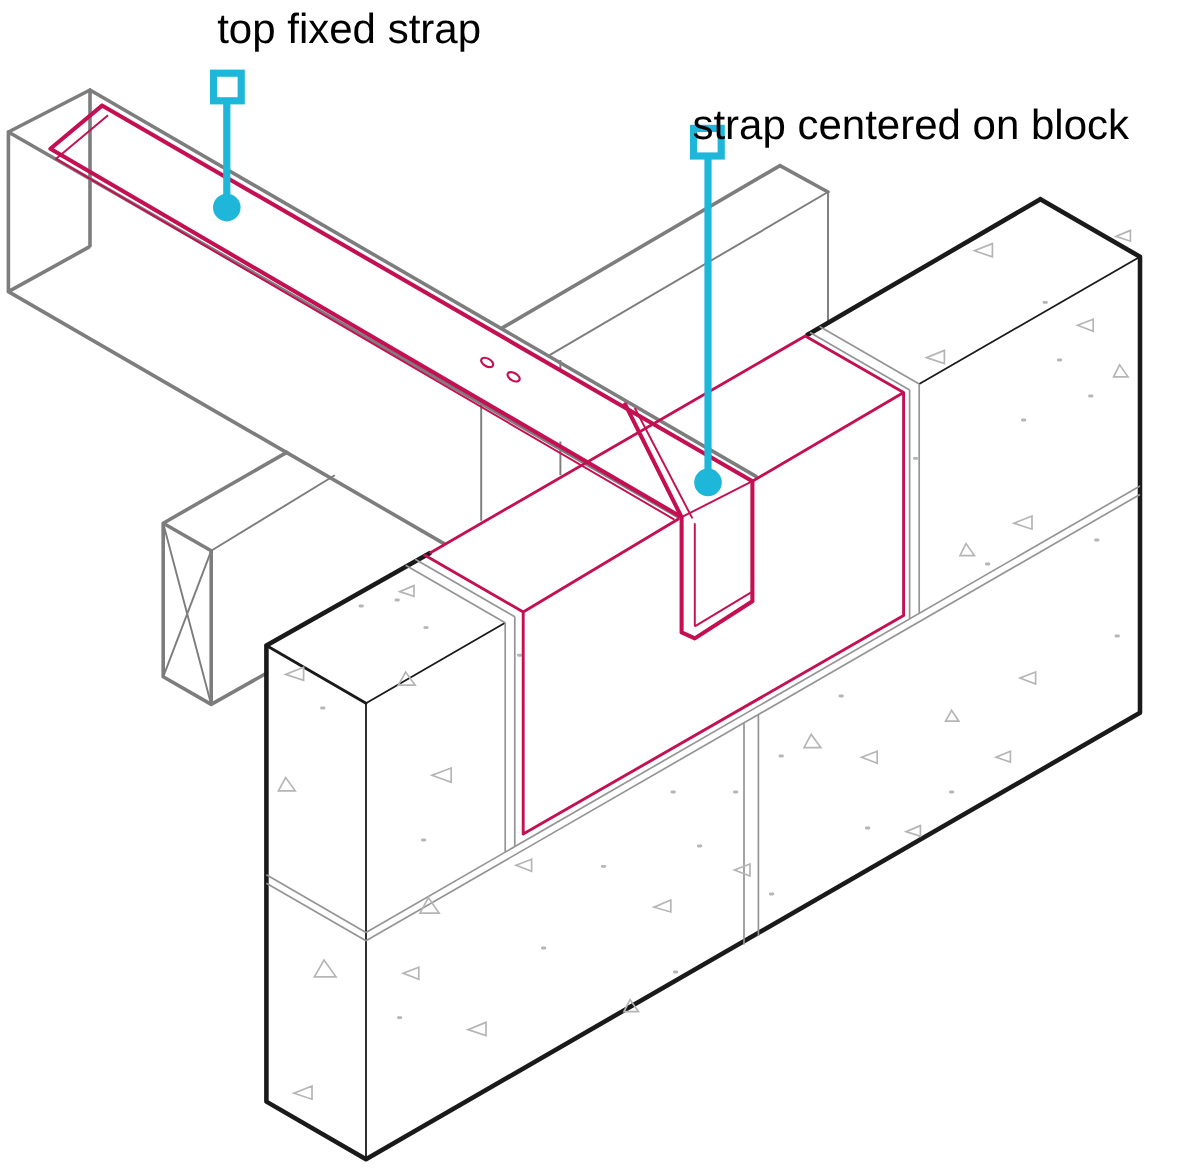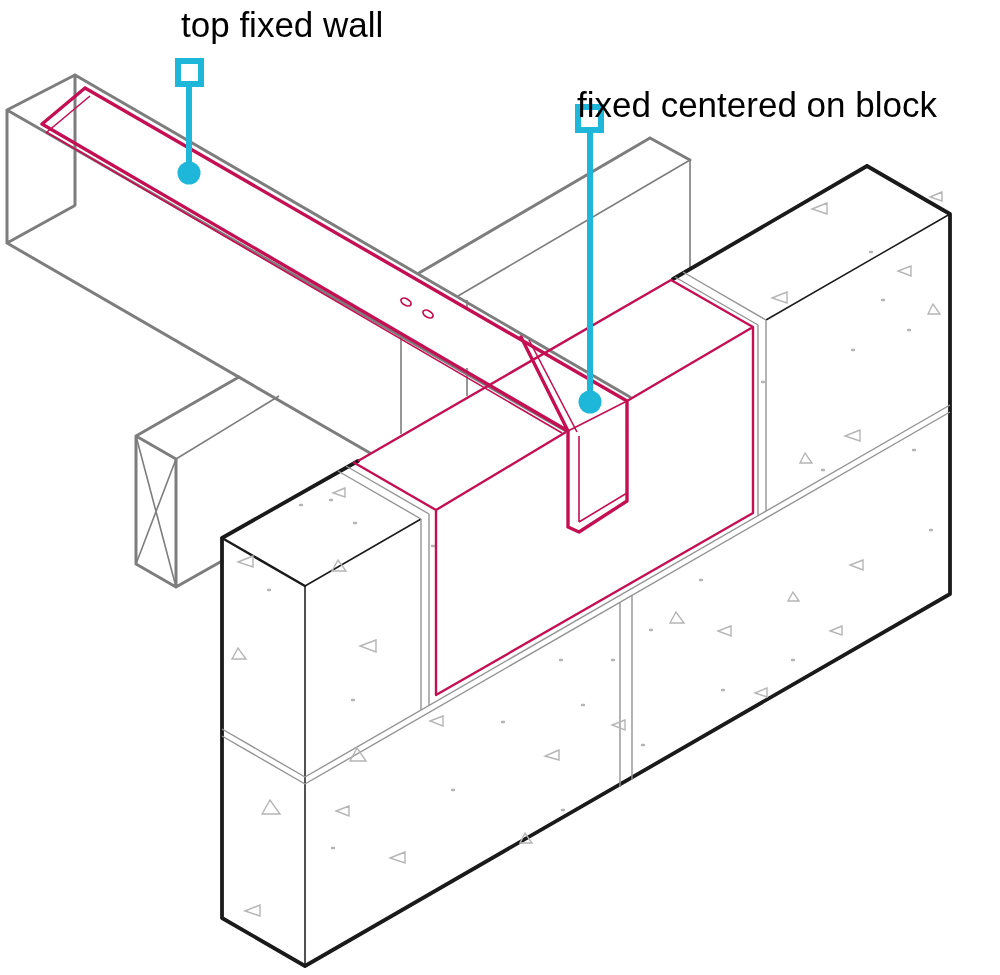--- a/index.html
+++ b/index.html
@@ -132,19 +132,19 @@
       <rect class="lead-sq" x="178" y="61" width="23" height="23"></rect>
       <circle class="lead-dot" cx="189" cy="173" r="11.5"></circle>
     </g>
     <g>
       <line class="lead-line" x1="590" y1="130" x2="590" y2="396"></line>
       <rect class="lead-sq" x="578" y="107" width="23" height="23"></rect>
       <circle class="lead-dot" cx="590" cy="402" r="11.5"></circle>
     </g>
   </svg>
 
-  <div class="ann" style="left:181px;top:6px;">top fixed wall</div>
+  <div class="ann" style="left:181px;top:6px;">top fixed strap</div>
 
   <div class="ann" style="left:577px;top:10px;">
-    <div>fixed centered on block</div>
+    <div>strap centered on block</div>
   </div>
 
 </div>
 
 </body></html>

